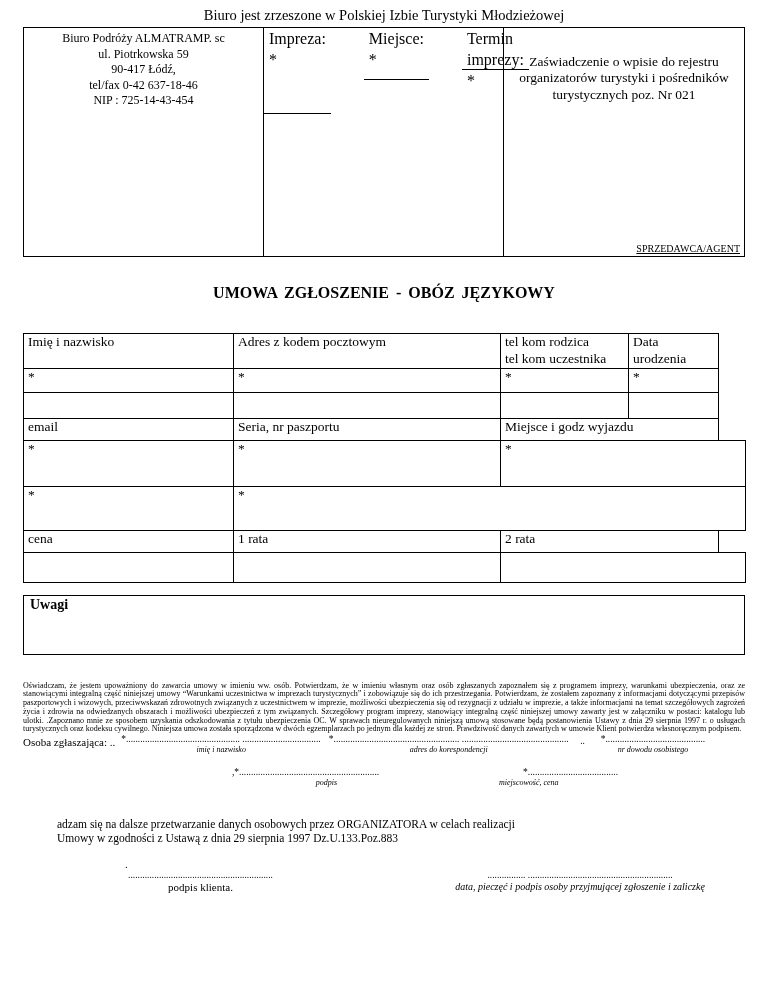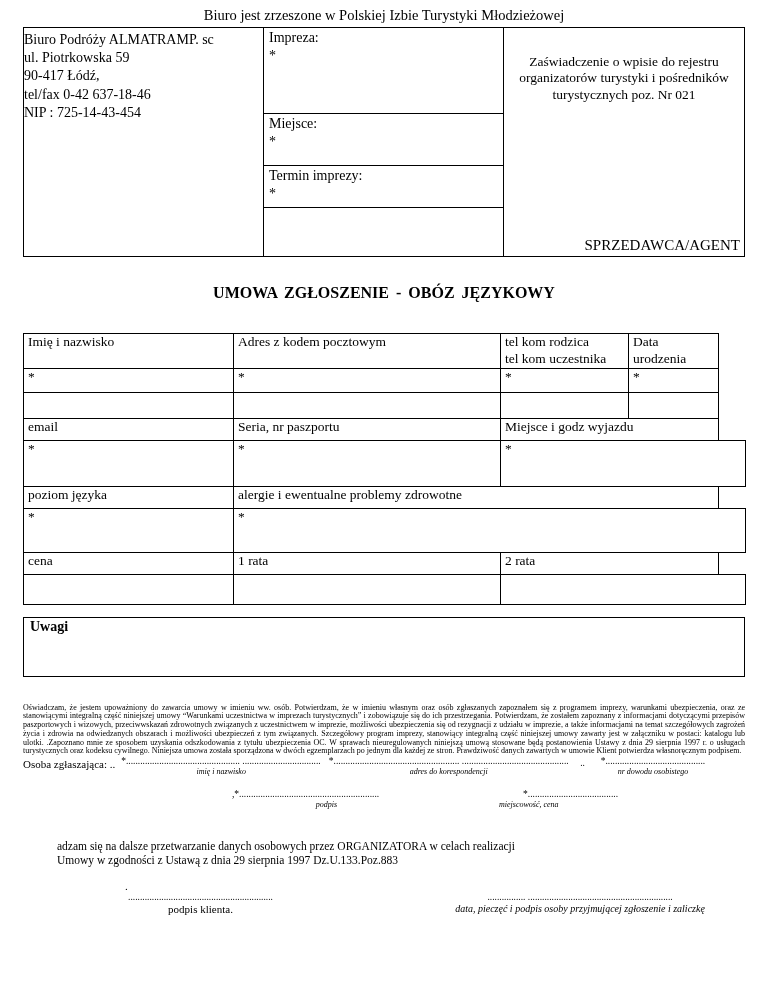--- a/index.html
+++ b/index.html
@@ -8,32 +8,32 @@
     background: #ffffff; color: #000000;
     font-family: "Liberation Serif", serif;
     overflow: hidden;
   }
   .page { position: relative; width: 768px; height: 994px; padding: 7px 23px 0; box-sizing: border-box; }
 
   .top-note { text-align: center; font-size: 14.5px; }
 
   .header-box { display: flex; border: 1px solid #000; height: 228px; margin-top: 3px; }
   .hb-left { width: 240px; border-right: 1px solid #000; display: flex; flex-direction: column; box-sizing: border-box; }
-  .org-lines { font-size: 14px; padding-top: 3px; line-height: 1.3; }
+  .org-lines { text-align: center; font-size: 12px; padding-top: 3px; line-height: 1.3; }
   .org-footer { margin-top: auto; font-size: 10.5px; padding: 2px 3px; }
-  .hb-mid { width: 240px; border-right: 1px solid #000; display: flex; flex-direction: column; font-size: 14px; box-sizing: border-box; }
+  .hb-mid { width: 240px; border-right: 1px solid #000; display: flex; flex-direction: row; font-size: 16px; box-sizing: border-box; gap: 33px; }
   .ev-cell { border-bottom: 1px solid #000; padding: 1px 5px; box-sizing: border-box; line-height: 1.3; }
   .ev-impreza { height: 86px; }
   .ev-miejsce { height: 52px; }
   .ev-termin { height: 42px; }
   .ev-rest { flex: 1; }
   .hb-right { flex: 1; display: flex; flex-direction: column; font-size: 13.5px; text-align: center; }
   .cert-registry { margin-top: 26px; line-height: 1.22; padding: 0 6px; }
   .cert-guarantee { margin-top: 16px; line-height: 1.22; padding: 0 6px; }
-  .cert-footer { margin-top: auto; text-align: right; font-size: 15px; padding: 2px 4px; }
+  .cert-footer { margin-top: auto; text-align: right; font-size: 10px; padding: 2px 4px; text-decoration: underline; }
 
   .doc-title { text-align: center; font-weight: bold; font-size: 16px; margin-top: 27px; word-spacing: 3px; }
 
   .form-table { border-collapse: collapse; table-layout: fixed; width: 722px; margin-top: 31px; font-size: 13.5px; }
   .form-table col.c1 { width: 210px; }
   .form-table col.c2 { width: 267px; }
   .form-table col.c3 { width: 128px; }
   .form-table col.c4 { width: 90px; }
   .form-table col.c5 { width: 27px; }
   .form-table td { border: 1px solid #000; padding: 0 4px; vertical-align: top; line-height: 1.25; }
@@ -156,25 +156,20 @@
         <td>email</td>
         <td>Seria, nr paszportu</td>
         <td colspan="2">Miejsce  i godz wyjazdu</td>
         <td class="nb"></td>
       </tr>
       <tr class="r5">
         <td>*</td>
         <td>*</td>
         <td colspan="3">*</td>
       </tr>
-      <tr class="r6">
-        <td>poziom języka</td>
-        <td colspan="3">alergie i ewentualne  problemy zdrowotne</td>
-        <td class="nb"></td>
-      </tr>
       <tr class="r7">
         <td>*</td>
         <td colspan="4">*</td>
       </tr>
       <tr class="r8">
         <td>cena</td>
         <td>1 rata</td>
         <td colspan="2">2 rata</td>
         <td class="nb"></td>
       </tr>

